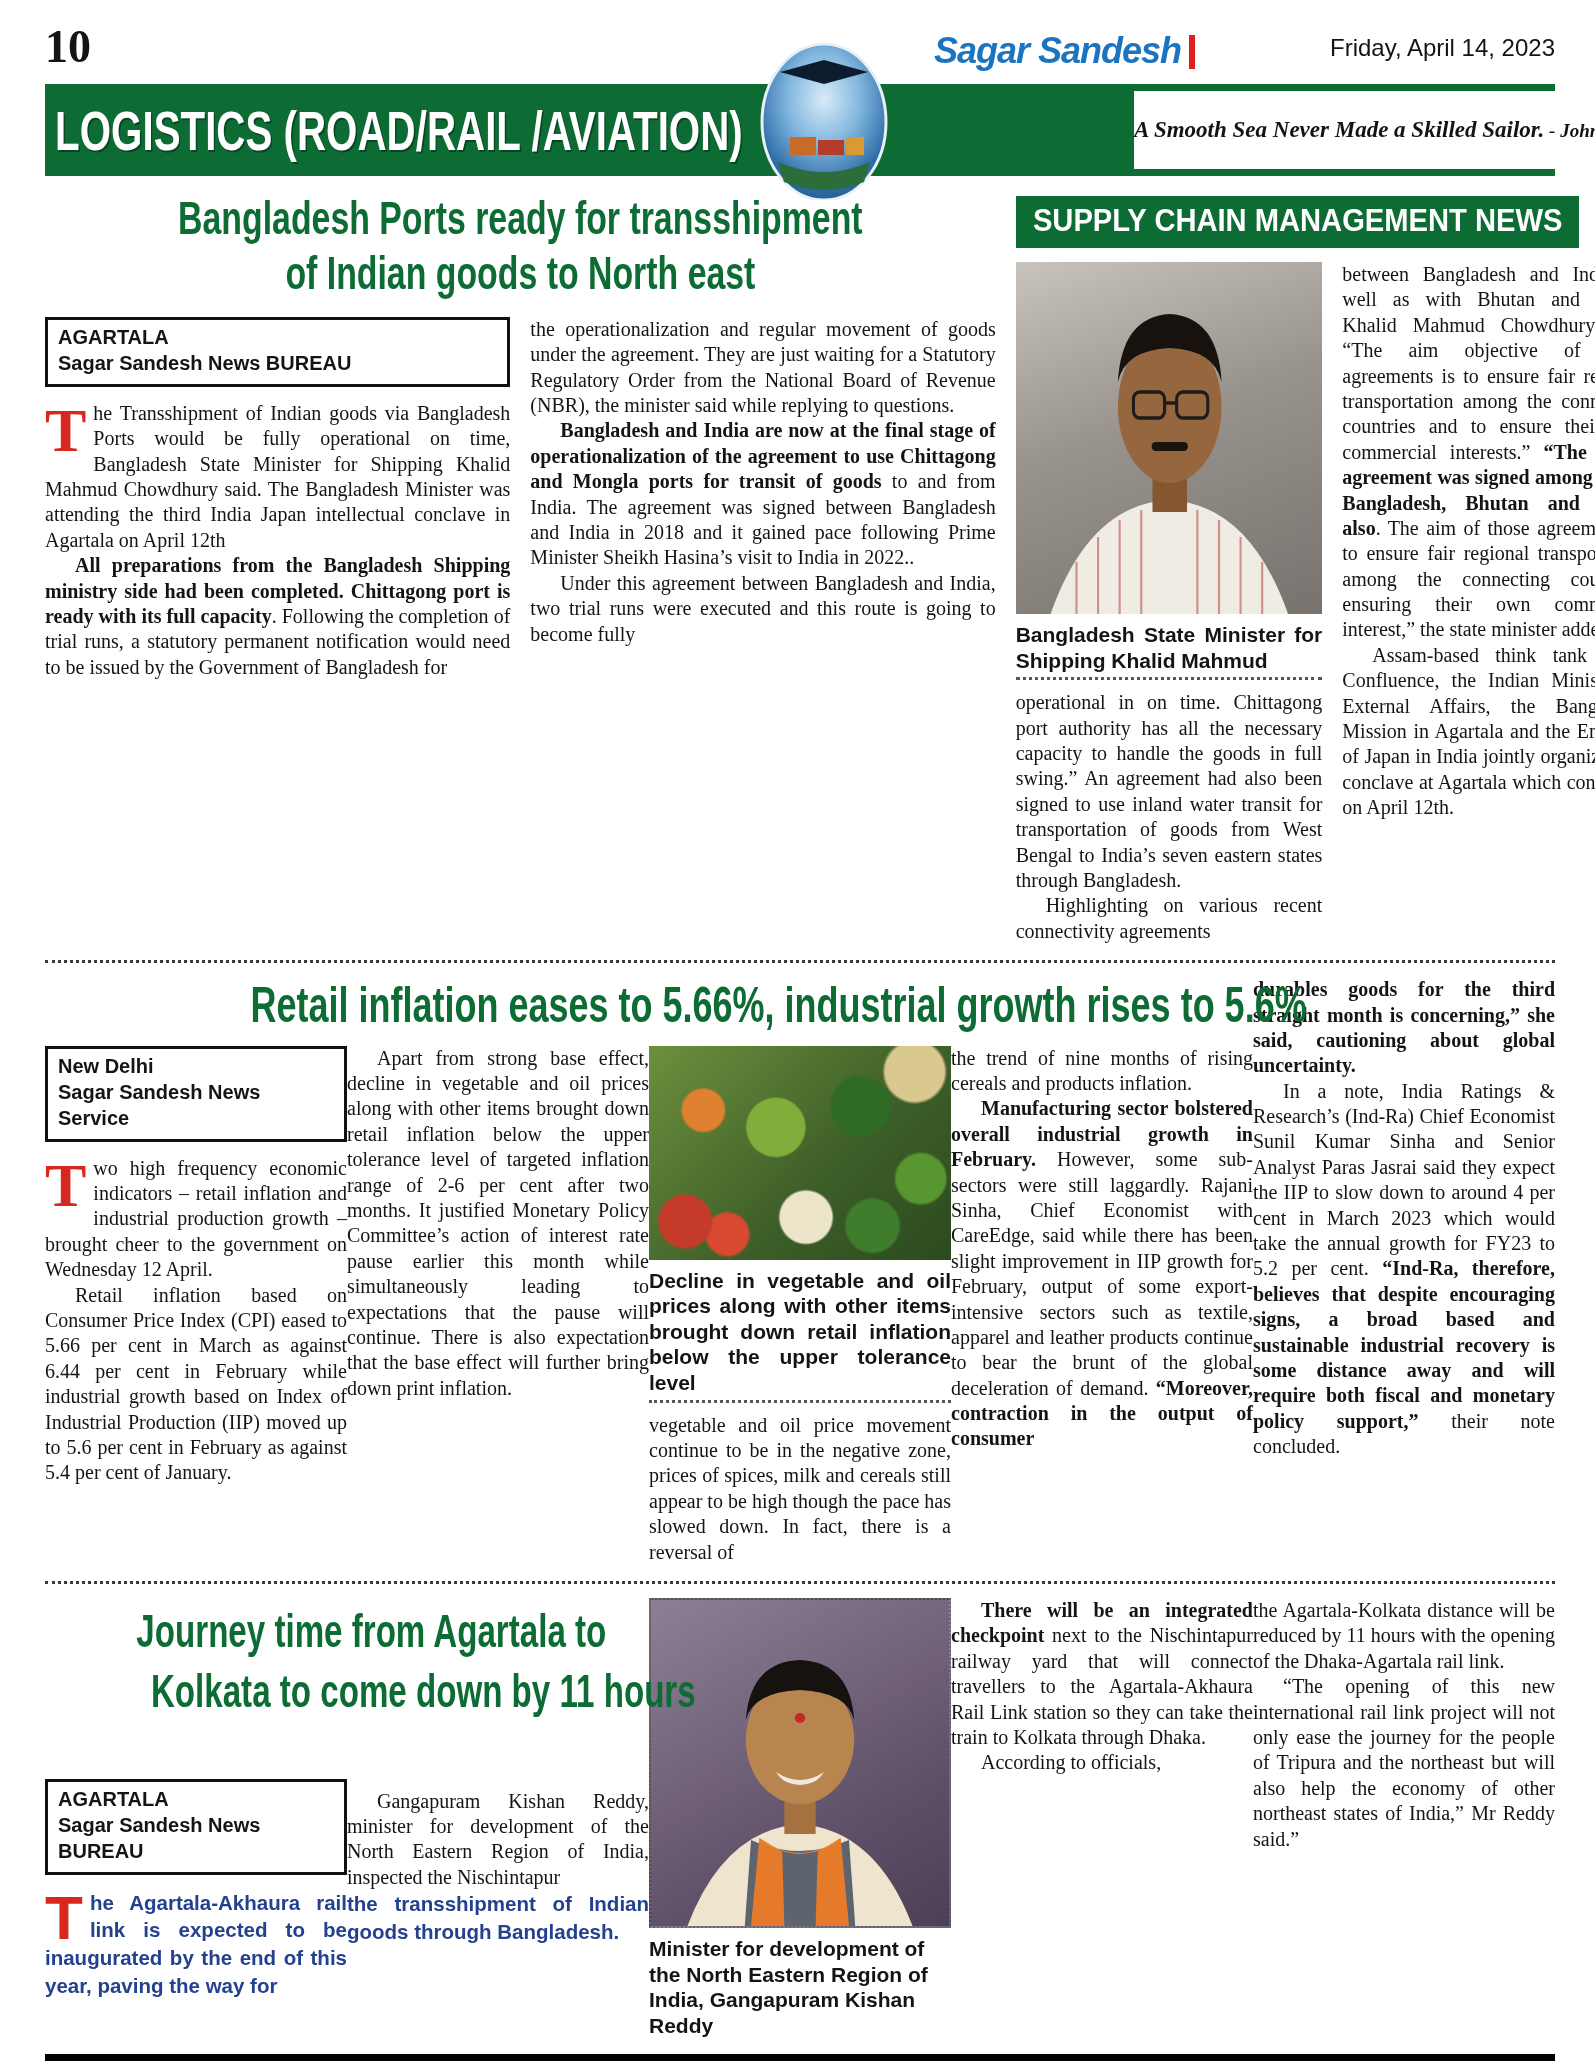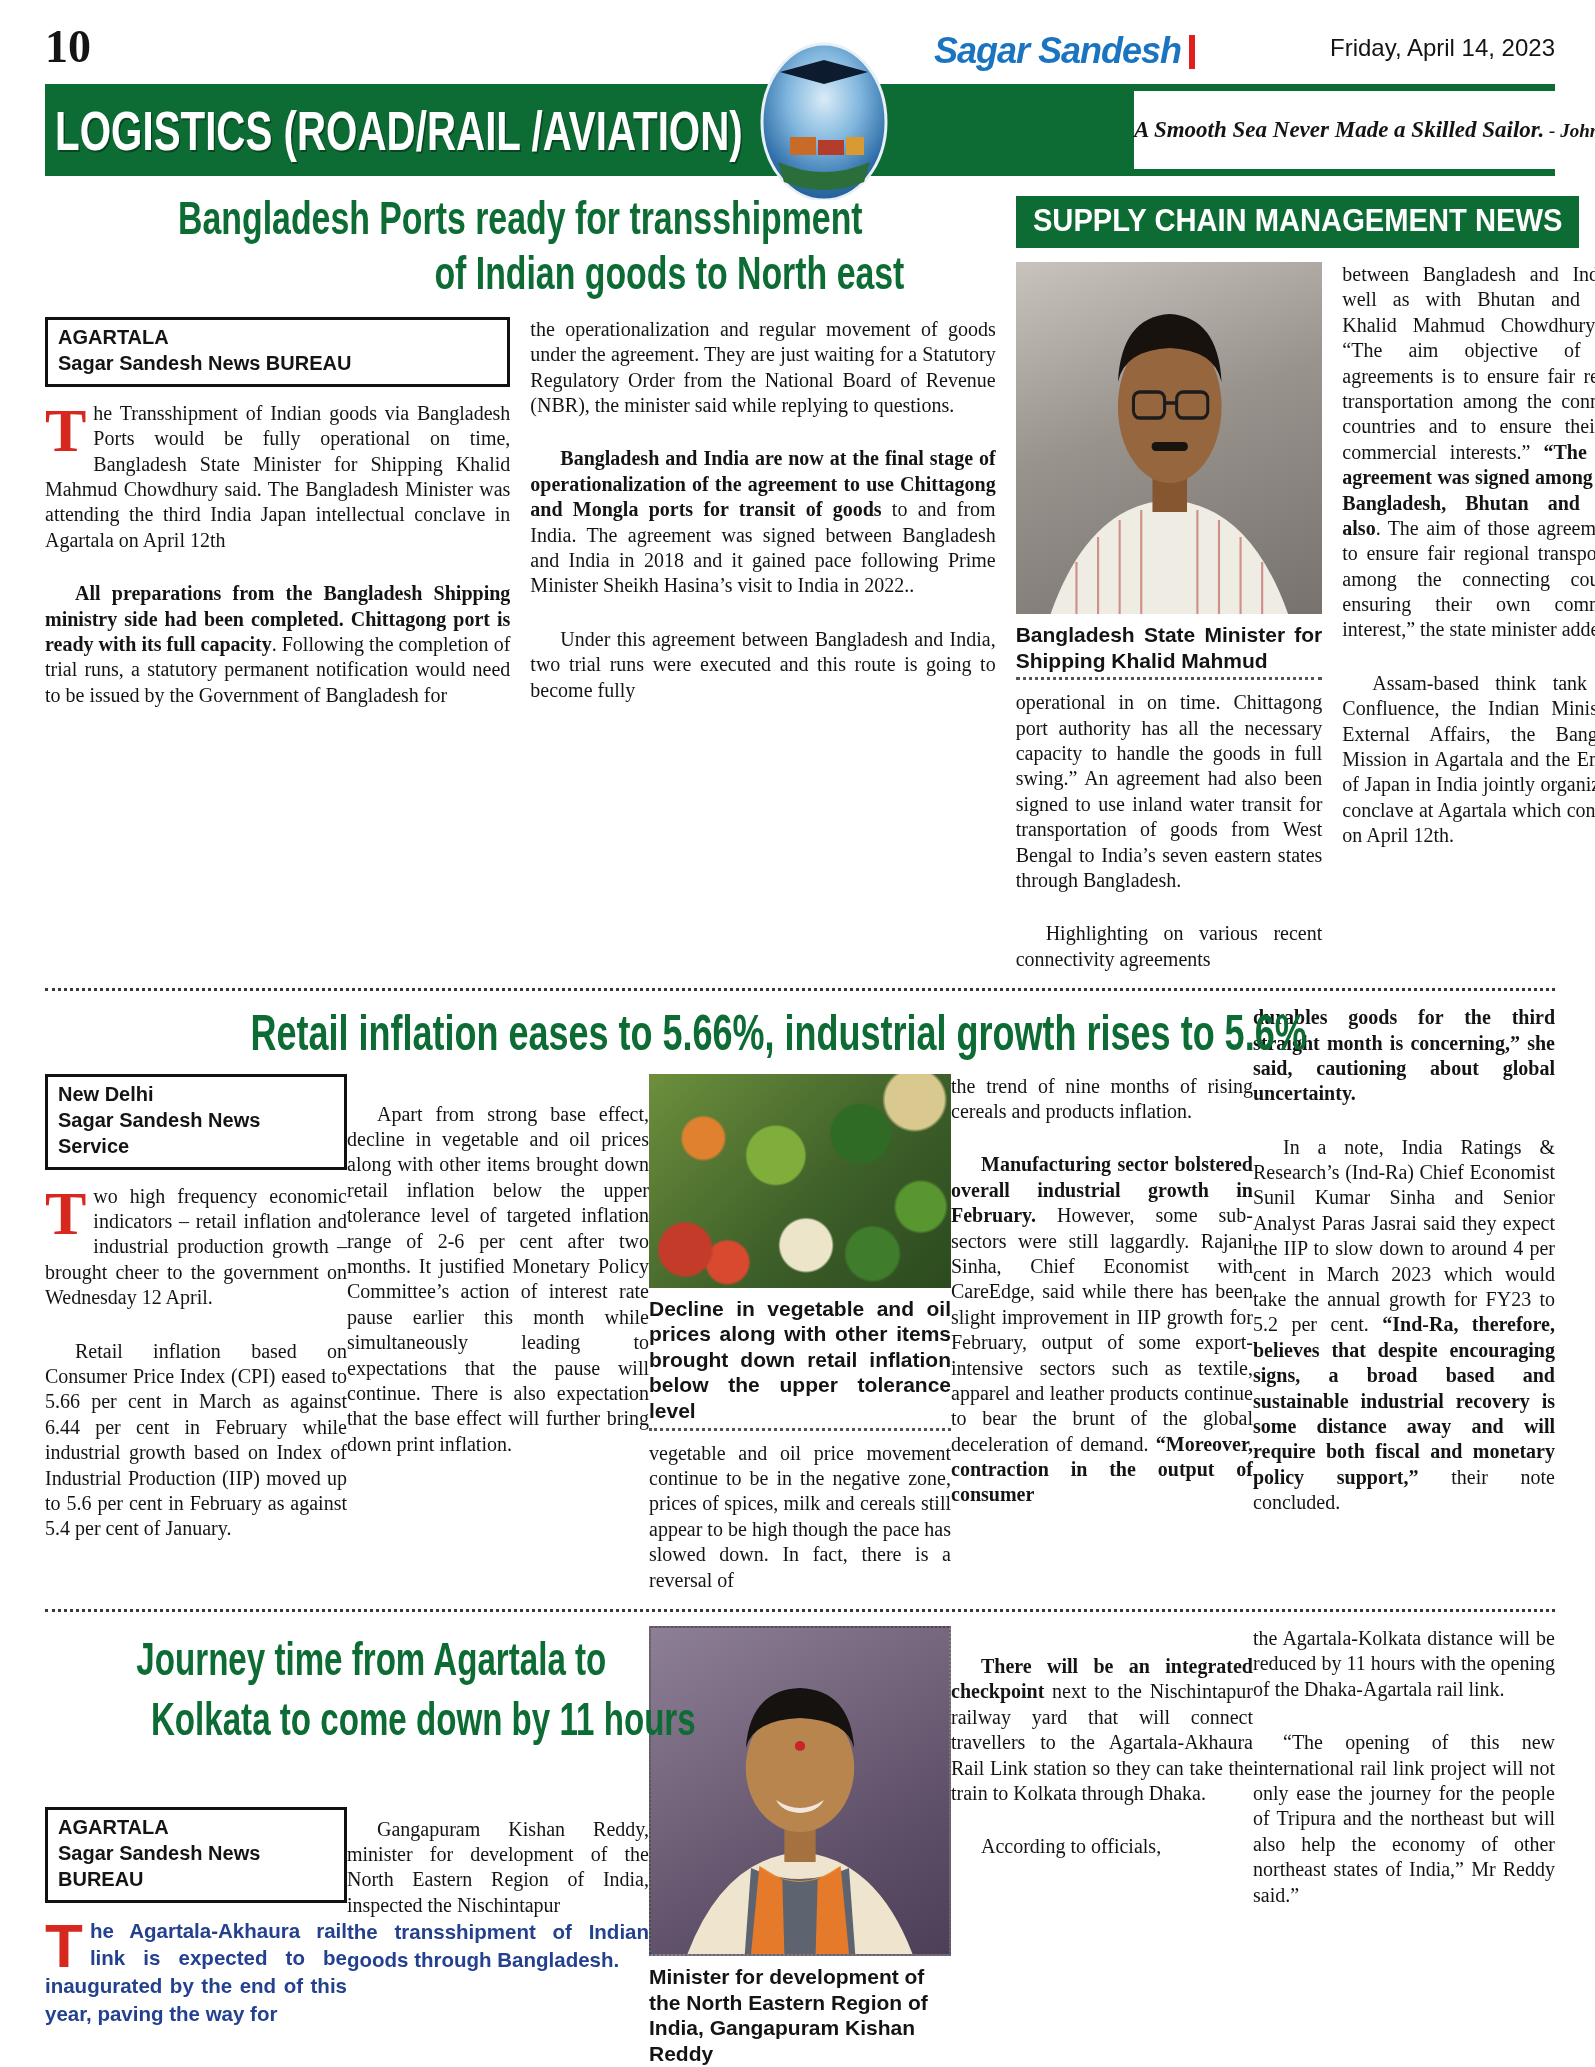--- a/index.html
+++ b/index.html
@@ -29,31 +29,31 @@
     font-weight:bold; font-size:56px; white-space:nowrap; display:inline-block;
     transform:scaleX(.72); transform-origin:left center; padding-left:14px;
     text-shadow:2px 2px 0 rgba(0,0,0,.35);}
   .quote-box{flex:1; background:#fff; margin:7px 9px 7px 120px; height:calc(100% - 14px);
     display:flex; align-items:center; justify-content:center;}
   .tagline{font-family:"Liberation Serif",serif; font-style:italic; font-weight:bold; font-size:23px; white-space:nowrap;}
   .tagline small{font-size:19px; font-weight:bold;}
   .logo{position:absolute; left:715px; top:-42px; width:128px; height:158px; z-index:5;}
   
   .p{font-size:20px; line-height:1.27; text-align:justify; margin:0;}
-  .ind{text-indent:1.5em;margin-top:28px;}
+  .ind{text-indent:1.5em;}
   .b{font-weight:bold;}
   .blue{color:var(--blue-text); font-family:"Liberation Sans",sans-serif; font-weight:bold; font-size:20.5px; line-height:1.35;}
   .dc{float:left; font-size:62px; line-height:.78; margin:5px 7px 0 0; color:var(--red); font-weight:bold;}
   .byline{border:3px solid #111; padding:4px 10px 8px; font-family:"Liberation Sans",sans-serif;
     font-weight:bold; font-size:20px; line-height:1.3; margin:0 0 14px;}
   .cap{font-family:"Liberation Sans",sans-serif; font-weight:bold; font-size:21px; line-height:1.22;
     text-align:justify; margin:8px 0 4px;}
   .dots{border-top:3px dotted #555; margin:4px 0 10px;}
   .sep{border-top:3px dotted #3a3a3a; margin:16px 0 14px;}
-  .hl{color:var(--green); font-family:"Liberation Sans",sans-serif; font-weight:bold; text-align:right;}
+  .hl{color:var(--green); font-family:"Liberation Sans",sans-serif; font-weight:bold; text-align:center;}
   .hl .sq{display:inline-block; white-space:nowrap; transform:scaleX(.72); transform-origin:center center;}
   
   .a1{display:flex; gap:20px; margin-top:14px;}
   .a1-left{flex:1 1 50%;}
   .a1-right{flex:1 1 50%;}
   .h1a{font-size:47px; line-height:1.18; margin-bottom:16px;}
   .cols2{display:flex; gap:20px;}
   .cols2>div{flex:1;}
   .supply{background:var(--green); color:#fff; text-align:left; font-family:"Liberation Sans",sans-serif;
     font-weight:bold; font-size:31px; padding:7px 0 9px; margin:6px 70px 14px 0; white-space:nowrap;}

